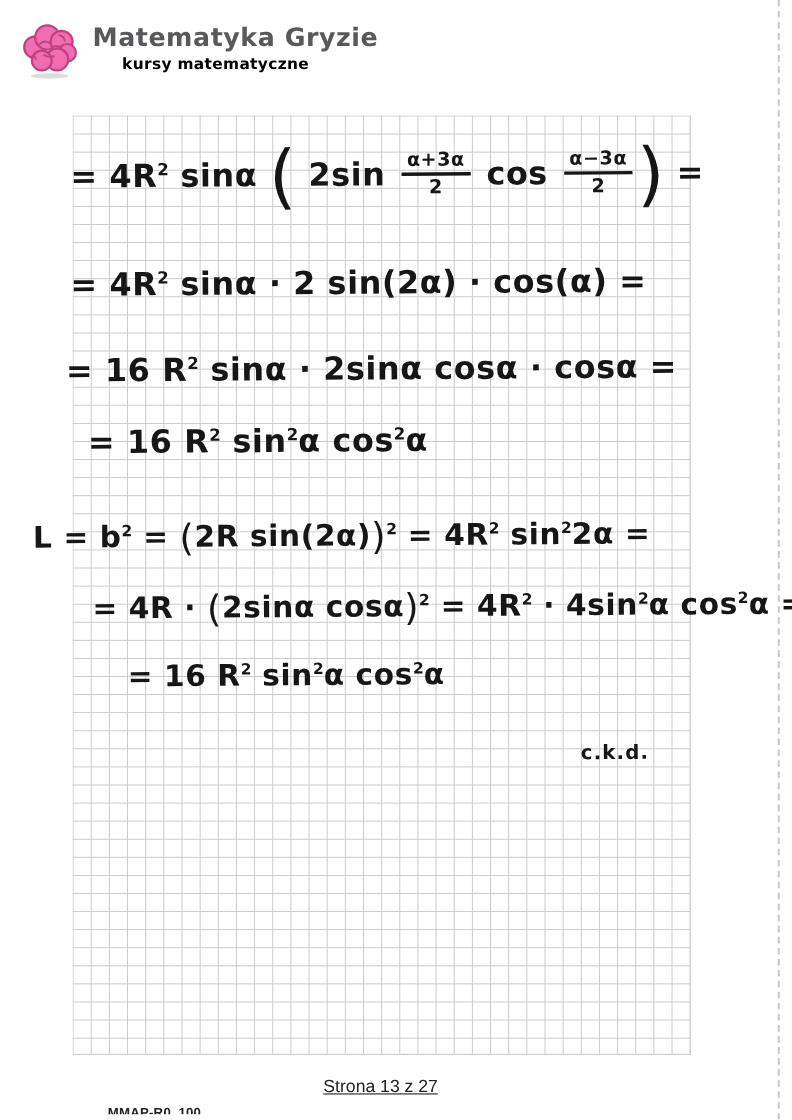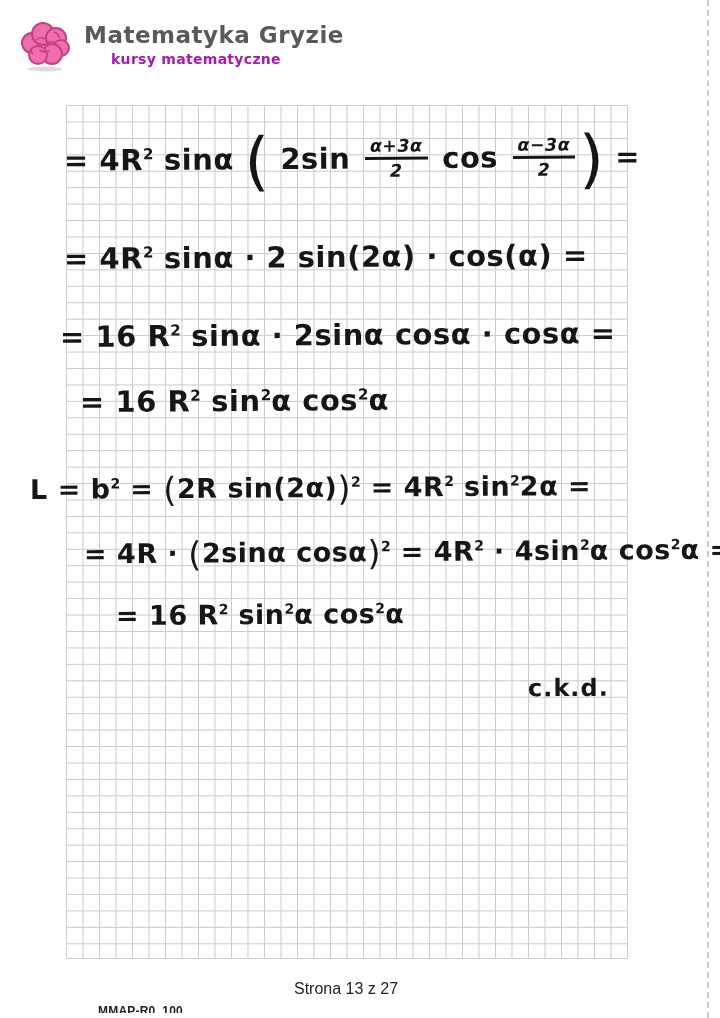--- a/index.html
+++ b/index.html
@@ -15,21 +15,21 @@
   
   .header { position: absolute; left: 0; top: 0; width: 676px; height: 90px; }
   .logo-wrap { position: absolute; left: 14px; top: 10px; width: 62px; height: 66px; }
   .title-block { position: absolute; left: 84px; top: 22px; }
   .brand-title {
     font-family: "DejaVu Sans", sans-serif;
     font-size: 23px; font-weight: bold; color: #58595b; letter-spacing: 0.5px;
   }
   .brand-subtitle {
     font-family: "DejaVu Sans", sans-serif;
-    font-size: 14px; font-weight: bold; color: #a21caf;
+    font-size: 14px; font-weight: bold; color: #000000;
     margin-top: 3px; margin-left: 27px; letter-spacing: 0.3px;
   }
 
   
   .grid {
     position: absolute; left: 66px; top: 105px; width: 561px; height: 853px;
     background-image:
       linear-gradient(to right, #c9c9ce 1px, transparent 1px),
       linear-gradient(to bottom, #c9c9ce 1px, transparent 1px);
     background-size: 16.5px 16.45px;
@@ -53,41 +53,41 @@
     letter-spacing: 0.5px;
     transform: rotate(-0.4deg);
   }
   .eq-line sup.seg-sup { font-size: 0.52em; vertical-align: super; letter-spacing: 0; }
   .seg-paren { font-weight: 500; vertical-align: middle; line-height: 0; }
   .eq-line .seg-paren { font-size: 1.25em; }
   .tall-parens .seg-paren { font-size: 2.2em; font-weight: 400; }
   .seg-frac {
     display: inline-flex; flex-direction: column; align-items: center;
     vertical-align: middle; font-size: 0.6em; line-height: 1.15;
-    margin: 0 4px; transform: translateY(-2px); font-style: italic;
+    margin: 0 4px; transform: translateY(-2px);
   }
   .seg-frac .frac-num { border-bottom: 3px solid #161616; padding: 0 5px 1px 5px; }
   .seg-frac .frac-den { padding-top: 1px; }
 
   #eq-1 { left: 64px;  top: 138px; font-size: 29px; }
   #eq-2 { left: 64px;  top: 240px; font-size: 29px; }
   #eq-3 { left: 60px;  top: 318px; font-size: 29px; }
   #eq-4 { left: 80px;  top: 384px; font-size: 29px; }
   #eq-5 { left: 30px;  top: 472px; font-size: 27px; }
   #eq-6 { left: 84px;  top: 536px; font-size: 27px; }
   #eq-7 { left: 116px; top: 599px; font-size: 27px; }
   #eq-8 { left: 484px; top: 634px; font-size: 28px; letter-spacing: 3px; }
-  #eq-9 { left: 528px; top: 674px; font-size: 24px; letter-spacing: 1px; }
+  #eq-9 { left: 528px; top: 674px; font-size: 18px; letter-spacing: 1px; }
 
   
   .page-number {
     position: absolute; left: 0; top: 980px; width: 692px;
     text-align: center;
     font-family: "Liberation Sans", sans-serif;
-    font-size: 16px; color: #222222;
+    font-size: 16px; color: #222222; text-decoration: underline;
   }
   .doc-code-clip {
     position: absolute; left: 62px; top: 1004px; height: 9px; overflow: hidden;
   }
   .doc-code {
     font-family: "Liberation Sans", sans-serif;
     font-size: 12px; font-weight: bold; color: #222222; letter-spacing: 0.2px; margin-left: 36px;
   }
 </style>
 </head>

